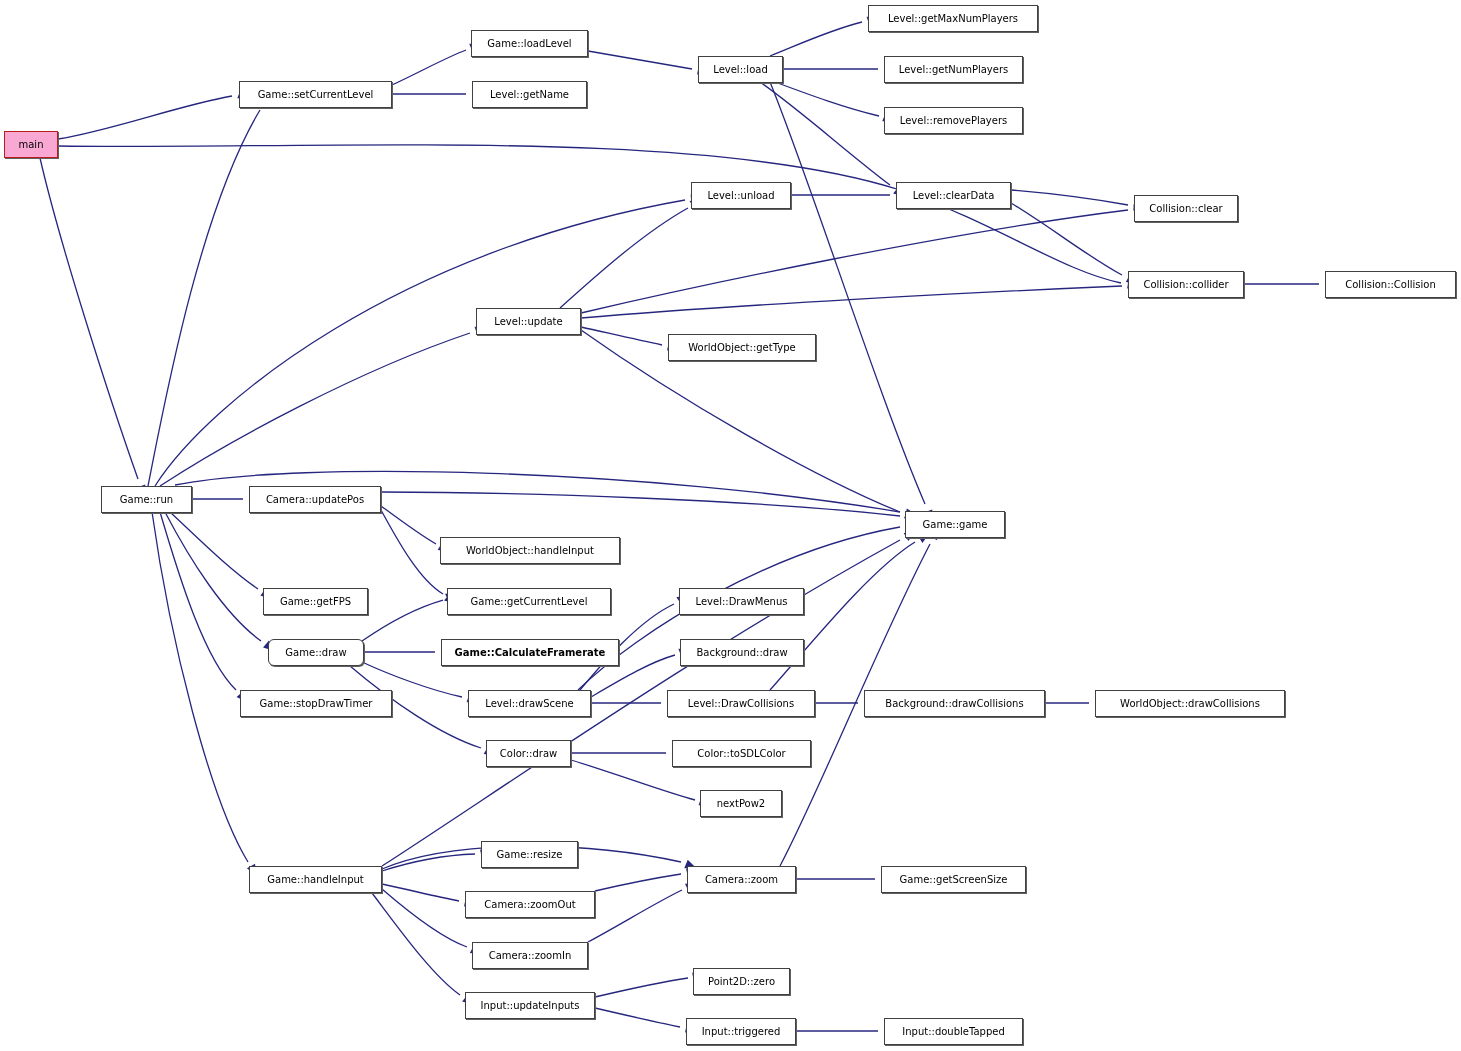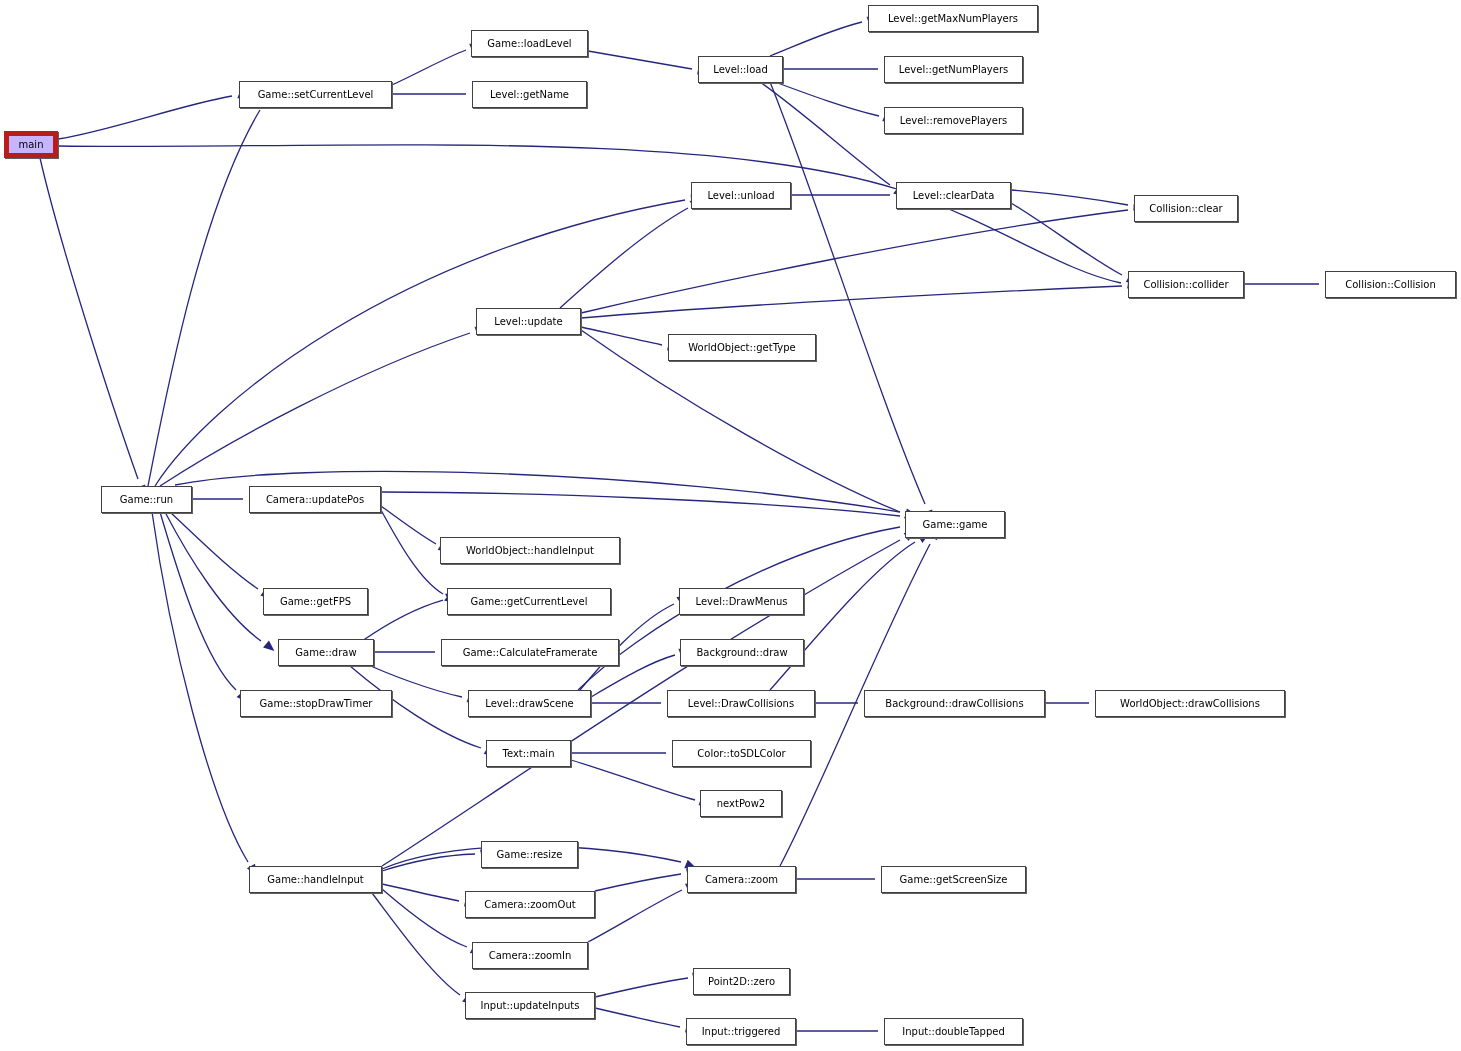--- a/index.html
+++ b/index.html
@@ -32,22 +32,22 @@
     line-height: 1;
     display: flex;
     align-items: center;
     justify-content: center;
     white-space: nowrap;
     height: 27px;
     box-shadow: 1px 1px 0 0 #606060;
     z-index: 5;
   }
   .node.root {
-    background: #c4b5fd;
-    border: 5px solid #b91c1c;
+    background: #f9a8d4;
+    border: 1px solid #b91c1c;
   }
 </style>
 </head>
 <body>
 
 <div id="canvas">
   <svg id="graph-svg" viewBox="0 0 1461 1051">
       <path d="M 58,139 C 110,131 180,105 232,96" fill="none" stroke="#26267f" stroke-width="1.3"></path>
       <polygon points="0,-4.6 11,0 0,4.6" fill="#26267f" transform="translate(239,94) rotate(22)"></polygon>
       <path d="M 58,146 C 300,150 700,126 900,190 C 1000,225 1060,270 1121,283" fill="none" stroke="#26267f" stroke-width="1.3"></path>
@@ -225,24 +225,24 @@
       </div>
       <div class="node" style="left: 263px; top: 588px; width: 105px;">
         <span>Game::getFPS</span>
       </div>
       <div class="node" style="left: 447px; top: 588px; width: 164px;">
         <span>Game::getCurrentLevel</span>
       </div>
       <div class="node" style="left: 679px; top: 588px; width: 125px;">
         <span>Level::DrawMenus</span>
       </div>
-      <div class="node" style="left: 278px; top: 639px; width: 96px;">
+      <div class="node" style="left: 268px; top: 639px; width: 96px; border-radius: 6px;">
         <span>Game::draw</span>
       </div>
-      <div class="node" style="left: 441px; top: 639px; width: 178px;">
+      <div class="node" style="left: 441px; top: 639px; width: 178px; font-weight: bold;">
         <span>Game::CalculateFramerate</span>
       </div>
       <div class="node" style="left: 680px; top: 639px; width: 124px;">
         <span>Background::draw</span>
       </div>
       <div class="node" style="left: 240px; top: 690px; width: 152px;">
         <span>Game::stopDrawTimer</span>
       </div>
       <div class="node" style="left: 468px; top: 690px; width: 123px;">
         <span>Level::drawScene</span>
@@ -250,21 +250,21 @@
       <div class="node" style="left: 667px; top: 690px; width: 148px;">
         <span>Level::DrawCollisions</span>
       </div>
       <div class="node" style="left: 864px; top: 690px; width: 181px;">
         <span>Background::drawCollisions</span>
       </div>
       <div class="node" style="left: 1095px; top: 690px; width: 190px;">
         <span>WorldObject::drawCollisions</span>
       </div>
       <div class="node" style="left: 486px; top: 740px; width: 85px;">
-        <span>Text::main</span>
+        <span>Color::draw</span>
       </div>
       <div class="node" style="left: 672px; top: 740px; width: 139px;">
         <span>Color::toSDLColor</span>
       </div>
       <div class="node" style="left: 700px; top: 790px; width: 82px;">
         <span>nextPow2</span>
       </div>
       <div class="node" style="left: 249px; top: 866px; width: 133px;">
         <span>Game::handleInput</span>
       </div>

